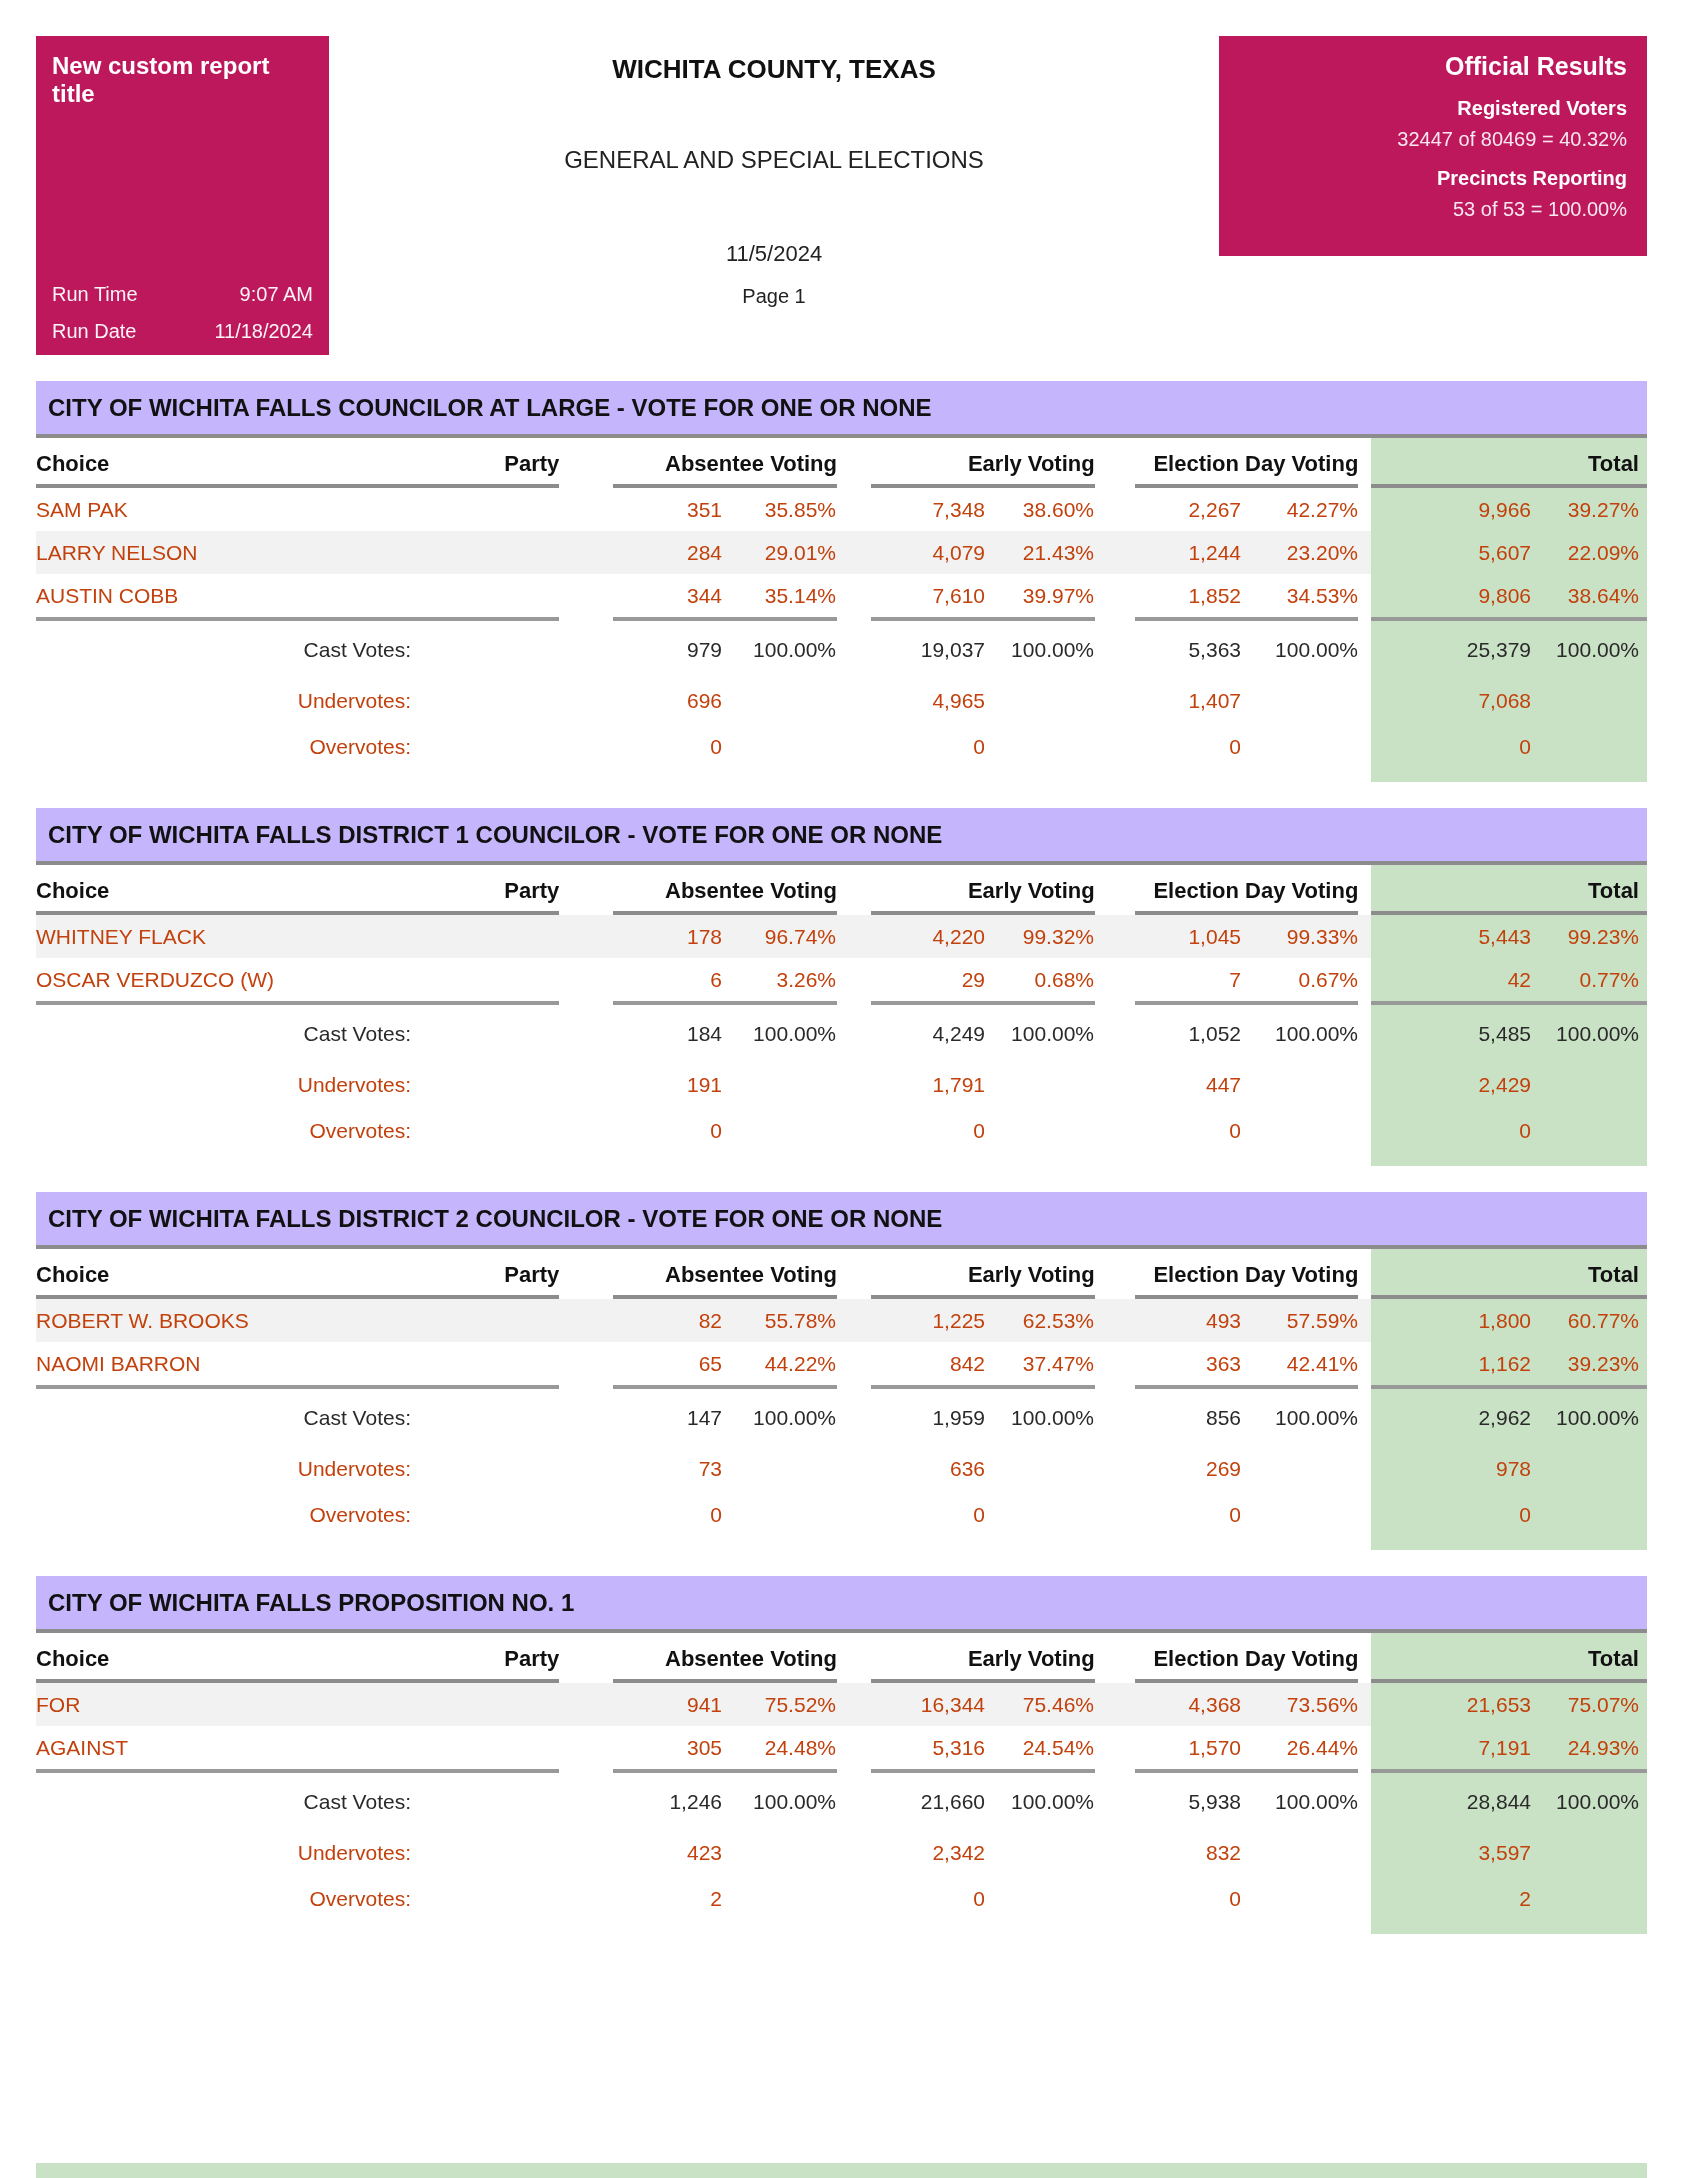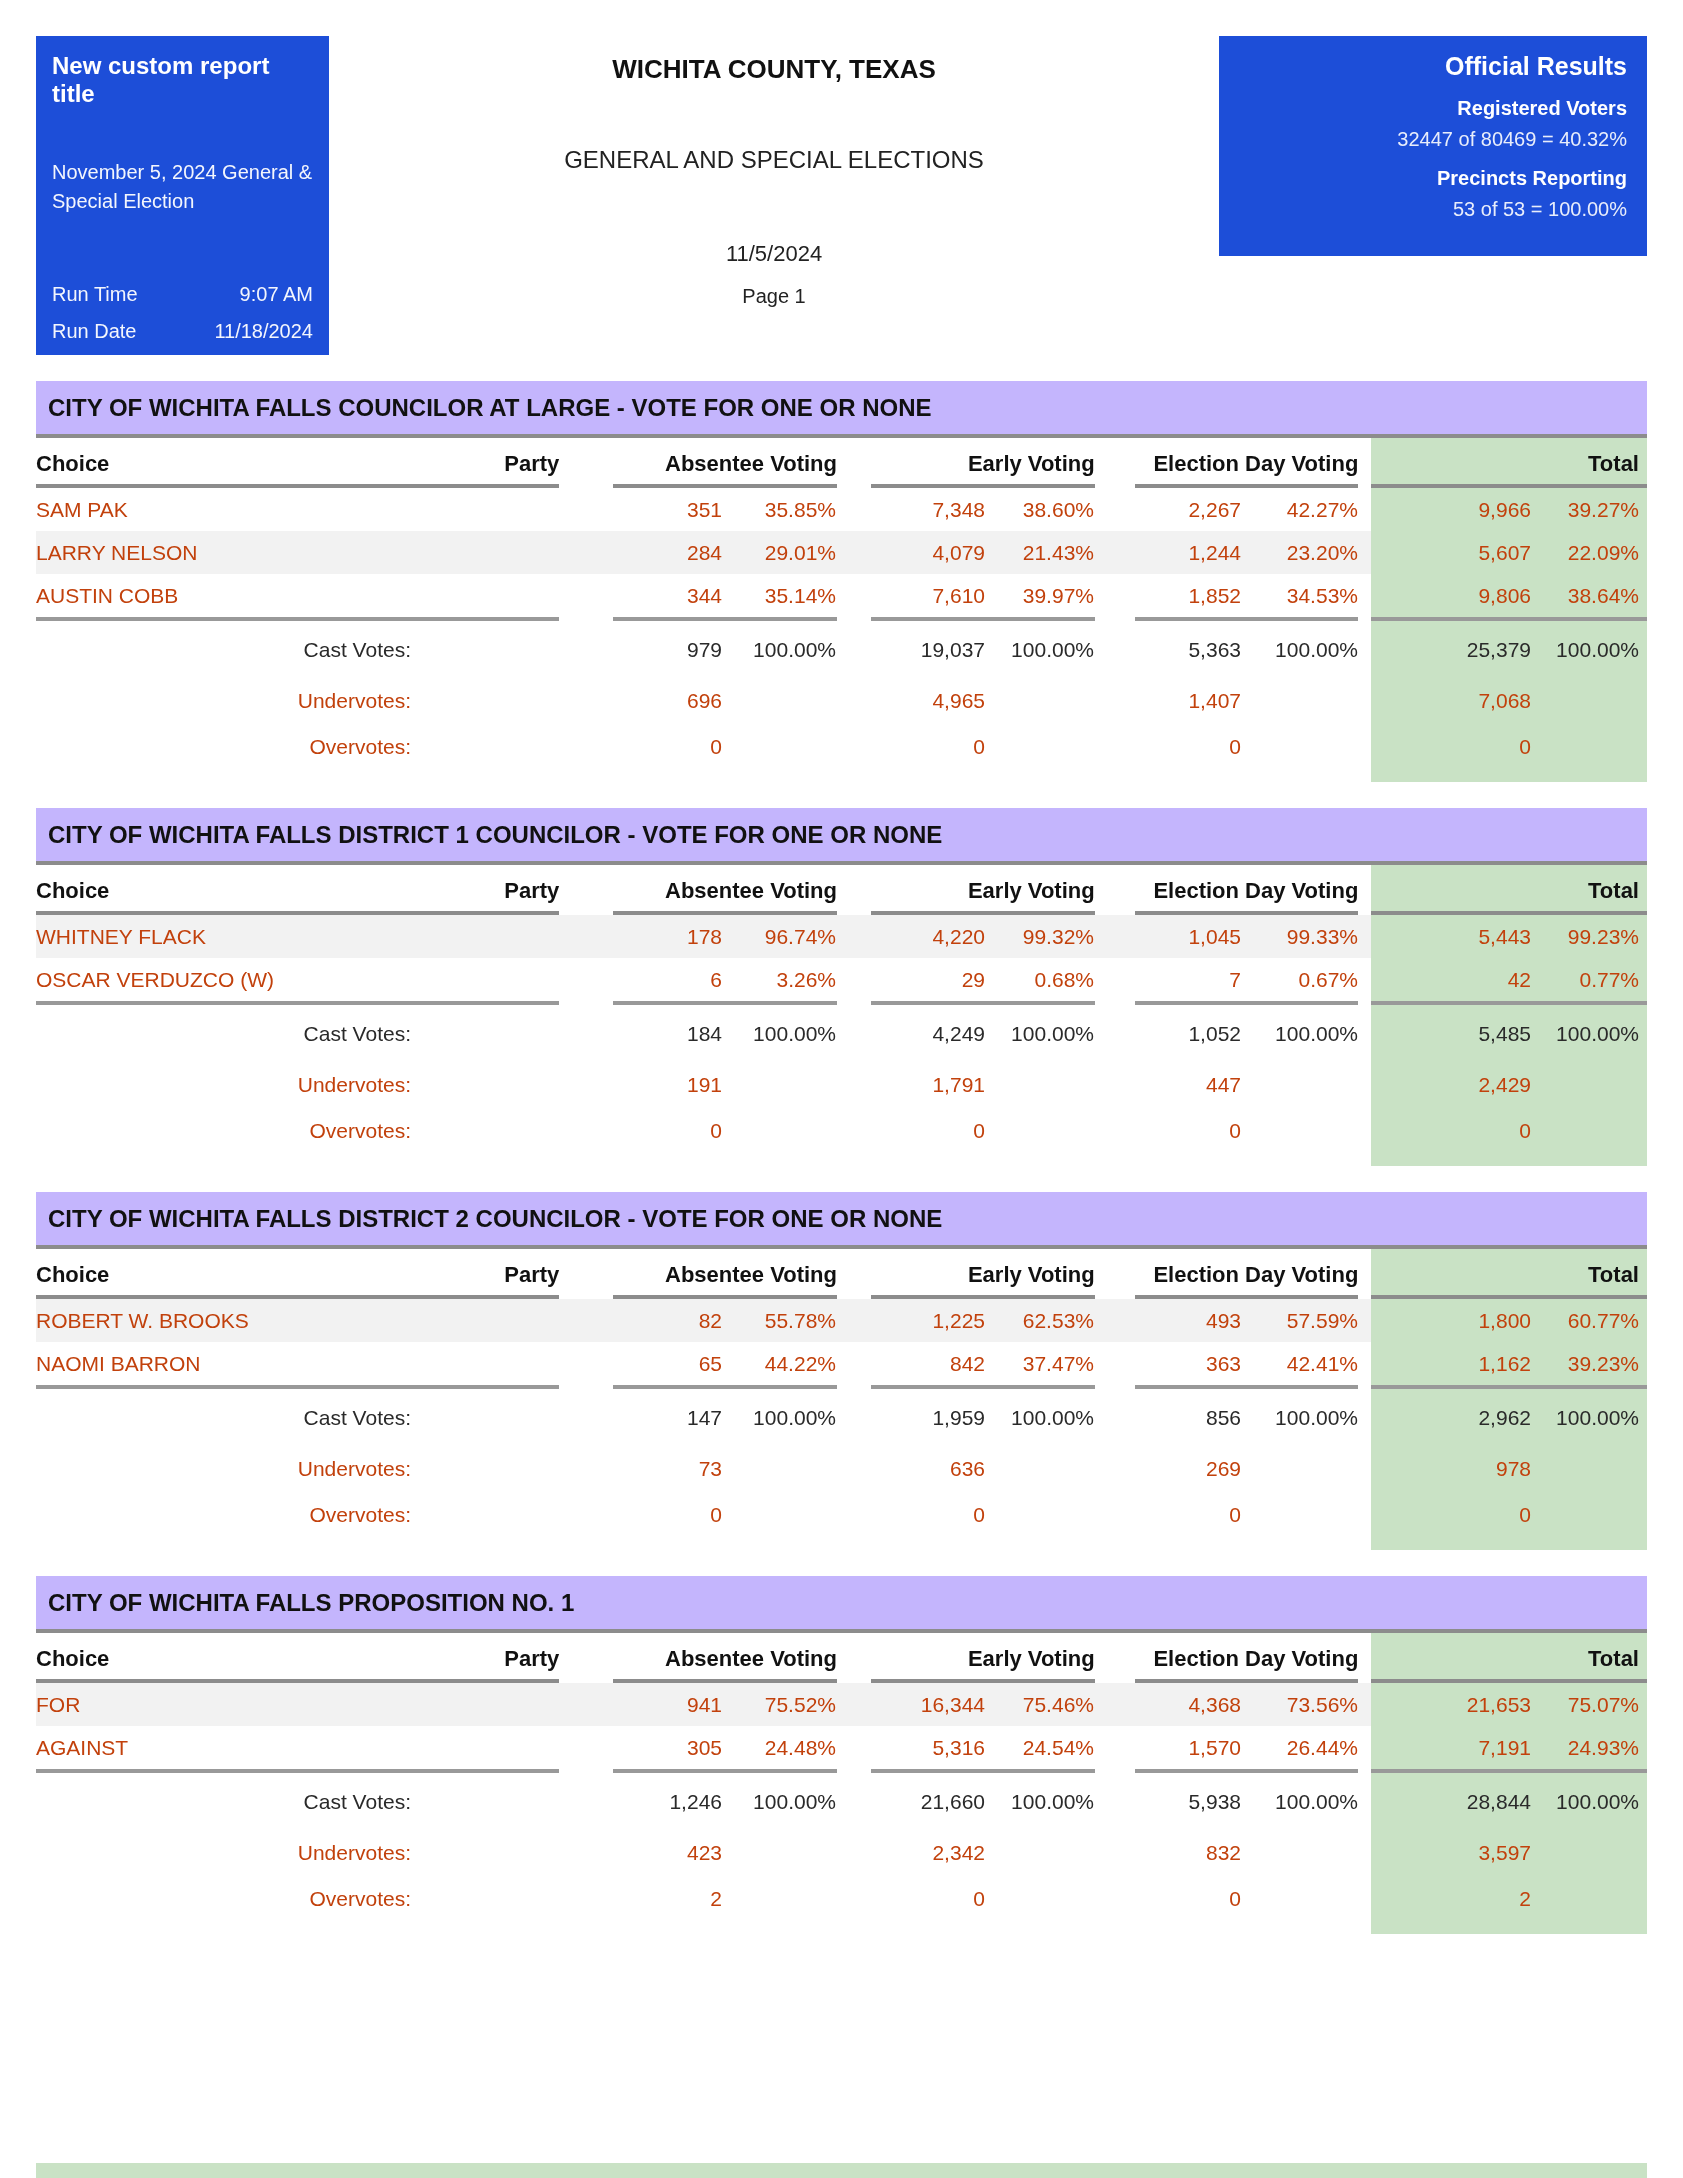--- a/index.html
+++ b/index.html
@@ -2,21 +2,21 @@
 <html><head>
 <meta charset="utf-8">
 <style>
   html,body { margin:0; padding:0; background:#ffffff; }
   .page { position:relative; width:1683px; height:2178px; box-sizing:border-box;
           padding:36px; background:#fff; overflow:hidden;
           font-family:"Liberation Sans", sans-serif; color:#222; }
 
   
   .hdr { display:flex; align-items:flex-start; }
-  .graybox { background:#1d4ed8; color:#fff; box-sizing:border-box; }
+  .graybox { background:#be185d; color:#fff; box-sizing:border-box; }
   .hdr-left { width:293px; height:319px; padding:16px 16px 12px; display:flex; flex-direction:column; }
   .hdr-left .ttl { font-size:24px; font-weight:bold; line-height:1.15; }
   .hdr-left .sub { margin-top:51px; font-size:20px; line-height:1.45; color:rgba(255,255,255,0.95); }
   .hdr-left .spacer { flex:1; }
   .run-row { display:flex; justify-content:space-between; font-size:20px; color:rgba(255,255,255,0.95); margin-top:14px; }
   .hdr-center { flex:1; text-align:center; padding-top:18px; }
   .hdr-center .county { font-size:26px; font-weight:bold; color:#111; }
   .hdr-center .election { font-size:24px; margin-top:61px; color:#222; }
   .hdr-center .edate { font-size:22px; margin-top:67px; color:#222; }
   .hdr-center .pagenum { font-size:20px; margin-top:18px; color:#222; }
@@ -64,21 +64,20 @@
   .bar-cutoff { position:absolute; left:36px; right:36px; bottom:0; height:15px; background:#c9e2c5; }
 </style>
 </head>
 <body>
 
 <div class="page">
 
   <div class="hdr">
     <div class="graybox hdr-left">
       <div class="ttl">New custom report title</div>
-      <div class="sub">November 5, 2024 General &amp; Special Election</div>
       <div class="spacer"></div>
       <div class="run-row">
         <span>Run Time</span>
         <span>9:07 AM</span>
       </div>
       <div class="run-row">
         <span>Run Date</span>
         <span>11/18/2024</span>
       </div>
     </div>

